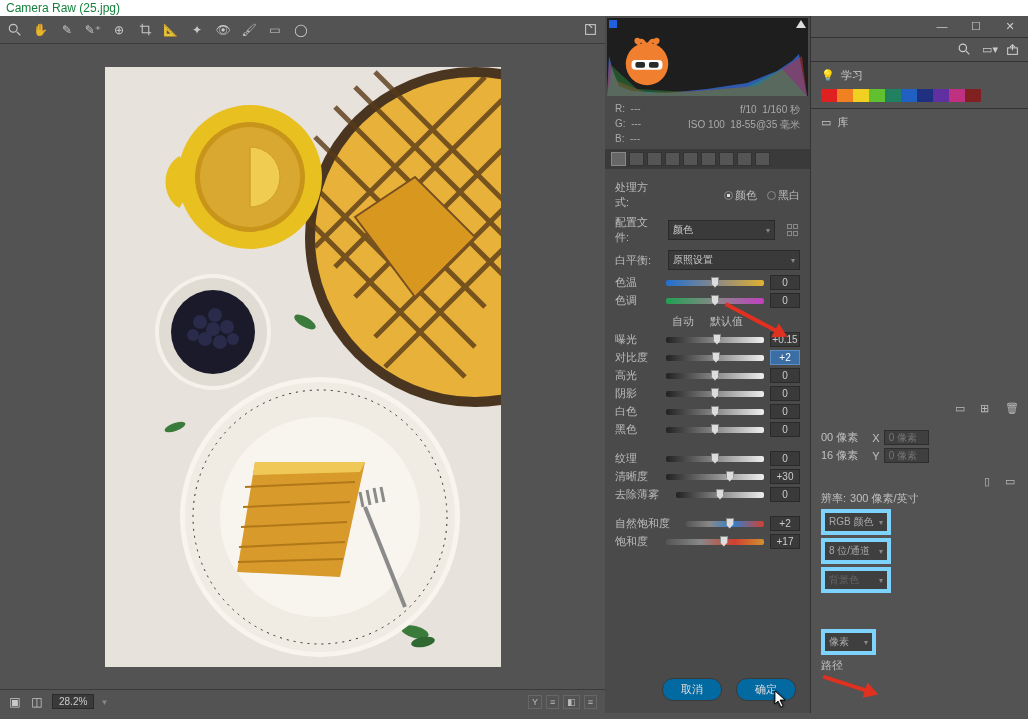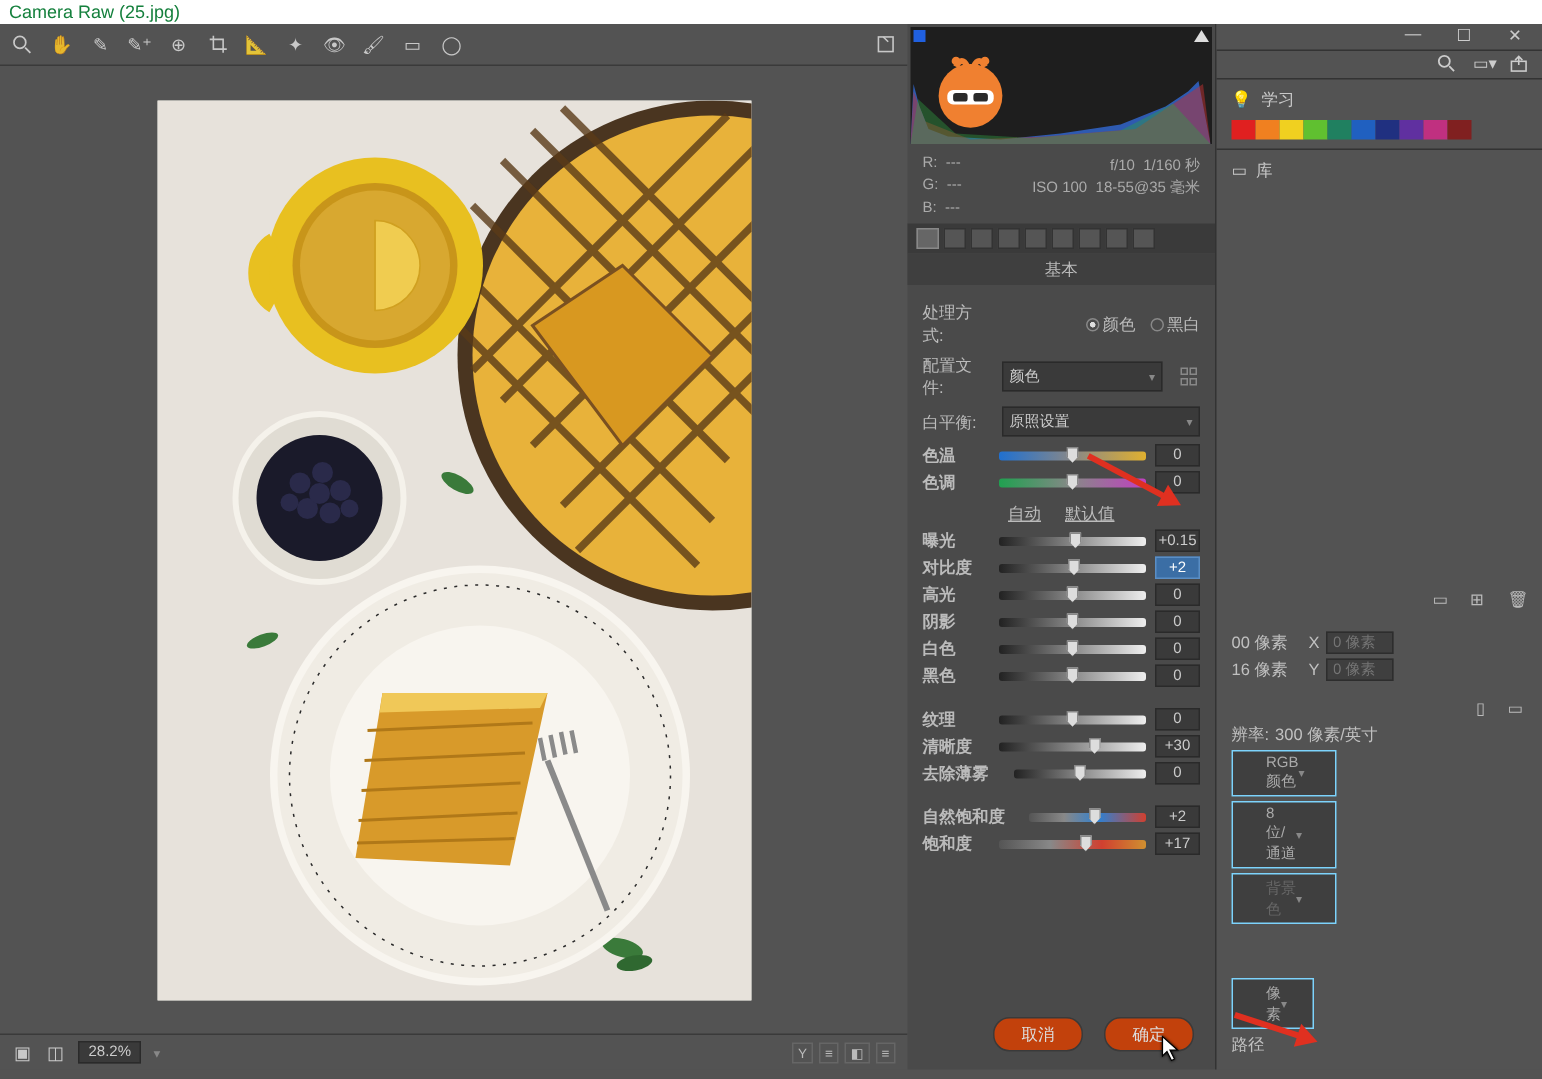--- a/index.html
+++ b/index.html
@@ -40,58 +40,58 @@
 .radio-opt { display: flex; align-items: center; gap: 2px; }
 .radio-dot { width: 9px; height: 9px; border-radius: 50%; border: 1px solid #888; display: inline-block; }
 .radio-dot.sel { background: radial-gradient(circle,#ddd 0 35%, transparent 40%); }
 
 .dropdown { flex: 1; background: #3a3a3a; border: 1px solid #2a2a2a; padding: 2px 4px; font-size: 10px; color: #ccc; display: flex; justify-content: space-between; align-items: center; }
 .drop-arrow { font-size: 8px; color: #888; }
 .grid-ic { width: 13px; height: 13px; display: flex; flex-wrap: wrap; gap: 1px; margin-left: 4px; }
 .grid-ic span { width: 5px; height: 5px; border: 1px solid #888; }
 
 .slider-row { display: flex; align-items: center; gap: 6px; margin: 3px 0; }
-.slider-label { width: 45px; font-size: 11px; color: #bbb; flex-shrink: 0; font-weight: bold; }
+.slider-label { width: 45px; font-size: 11px; color: #bbb; flex-shrink: 0; }
 .slider-track { flex: 1; height: 6px; position: relative; border-radius: 2px; }
 .slider-handle { position: absolute; top: -3px; width: 8px; height: 11px; background: #ddd; border: 1px solid #888; transform: translateX(-50%); clip-path: polygon(50% 100%, 0 60%, 0 0, 100% 0, 100% 60%); }
 .slider-value { width: 30px; text-align: center; font-size: 10px; color: #ccc; background: #3a3a3a; border: 1px solid #2a2a2a; padding: 1px 0; }
 .slider-value.sel { background: #3b6ea5; color: #fff; border-color: #5a8ec5; }
 
 .temp-grad { background: linear-gradient(90deg,#2070d0,#888,#e0b030); }
 .tint-grad { background: linear-gradient(90deg,#20a050,#888,#c040c0); }
 .gray-grad { background: linear-gradient(90deg,#222,#888,#eee); }
 .vib-grad { background: linear-gradient(90deg,#555,#888,#3080d0 60%,#d04030); }
 .sat-grad { background: linear-gradient(90deg,#555,#888,#d04030 70%,#d09030); }
 
 .auto-links { display: flex; gap: 16px; justify-content: center; margin: 6px 0 2px; }
-.auto-links span { color: #bbb; text-decoration: underline; font-size: 11px; cursor: pointer; }
+.auto-links span { color: #bbb; font-size: 11px; cursor: pointer; }
 
 .dialog-buttons { display: flex; gap: 14px; justify-content: flex-end; padding: 10px 14px; position: absolute; bottom: 8px; left: 605px; width: 205px; }
-.dlg-btn { background: #c2410c; border: 1px solid #3a3a3a; border-radius: 11px; padding: 3px 18px; color: #ddd; font-size: 11px; cursor: pointer; }
+.dlg-btn { background: #0369a1; border: 1px solid #3a3a3a; border-radius: 11px; padding: 3px 18px; color: #ddd; font-size: 11px; cursor: pointer; }
 
 .right-panel { width: 218px; background: #535353; display: flex; flex-direction: column; border-left: 1px solid #333; }
 .ps-topbar { height: 22px; background: #535353; display: flex; justify-content: flex-end; align-items: center; gap: 14px; padding: 0 8px; border-bottom: 1px solid #333; }
 .win-btn { width: 20px; height: 14px; color: #ccc; font-size: 11px; text-align: center; cursor: pointer; }
 .ps-row2 { height: 24px; display: flex; justify-content: flex-end; align-items: center; gap: 10px; padding: 0 8px; border-bottom: 1px solid #333; }
 .ps-icon { width: 14px; height: 14px; color: #ccc; cursor: pointer; }
 
 .learn-row { display: flex; align-items: center; gap: 6px; padding: 6px 10px; }
 .bulb { width: 14px; height: 14px; color: #ddd; }
 .swatch-row { display: flex; padding: 0 10px 6px; gap: 0; }
 .swatch { width: 16px; height: 13px; }
 .lib-row { display: flex; align-items: center; gap: 6px; padding: 6px 10px; border-top: 1px solid #333; }
 
 .rp-gap { flex: 0 0 260px; }
 .rp-icons { display: flex; gap: 12px; justify-content: flex-end; padding: 6px 10px; }
 .rp-ic { width: 13px; height: 13px; color: #bbb; font-size: 11px; }
 
 .info-block { padding: 6px 10px; font-size: 11px; color: #c0c0c0; }
 .info-row { display: flex; align-items: center; gap: 4px; margin: 3px 0; }
 .info-input { background: #3f3f3f; border: 1px solid #2d2d2d; padding: 1px 4px; font-size: 10px; color: #888; width: 45px; }
-.info-dd { background: #3f3f3f; border: 1px solid #7dd3fc; padding: 2px 22px; font-size: 10px; color: #aaa; width: 70px; display: flex; justify-content: space-between; align-items: center; }
+.info-dd { background: #3f3f3f; border: 4px solid #7dd3fc; padding: 2px 4px; font-size: 10px; color: #aaa; width: 70px; display: flex; justify-content: space-between; align-items: center; }
 .info-dd.dark { color: #666; }
 
 .logo-overlay { position: absolute; top: 28px; right: 148px; width: 262px; height: 64px; display: flex; align-items: center; gap: 6px; pointer-events: none; }
 .logo-face { width: 58px; height: 58px; }
 .logo-text { font-size: 28px; font-weight: 700; color: #2a2a2a; letter-spacing: 2px; }
 
 .arrow-red { position: absolute; width: 60px; height: 4px; background: #e03020; }
 .arrow-red::after { content:''; position:absolute; right:-10px; top:-6px; border-left:14px solid #e03020; border-top:8px solid transparent; border-bottom:8px solid transparent; }
 .arrow1 { top: 316px; left: 722px; transform: rotate(28deg); }
 .arrow2 { top: 682px; left: 822px; transform: rotate(18deg); width: 48px; }
@@ -257,24 +257,20 @@
       <span class="tab-ic active"></span>
       <span class="tab-ic"></span>
       <span class="tab-ic"></span>
       <span class="tab-ic"></span>
       <span class="tab-ic"></span>
       <span class="tab-ic"></span>
       <span class="tab-ic"></span>
       <span class="tab-ic"></span>
       <span class="tab-ic"></span>
     </div>
-    <div class="panel-header">
-      <span>基本</span>
-      <span class="hamburger"></span>
-    </div>
 
     <div class="adjust-panel">
       <div class="row">
         <span class="row-label">处理方式:</span>
         <div class="radio-group">
           <span class="radio-opt">
               <span class="radio-dot sel"></span>
               <span>颜色</span>
             </span>
           <span class="radio-opt">

